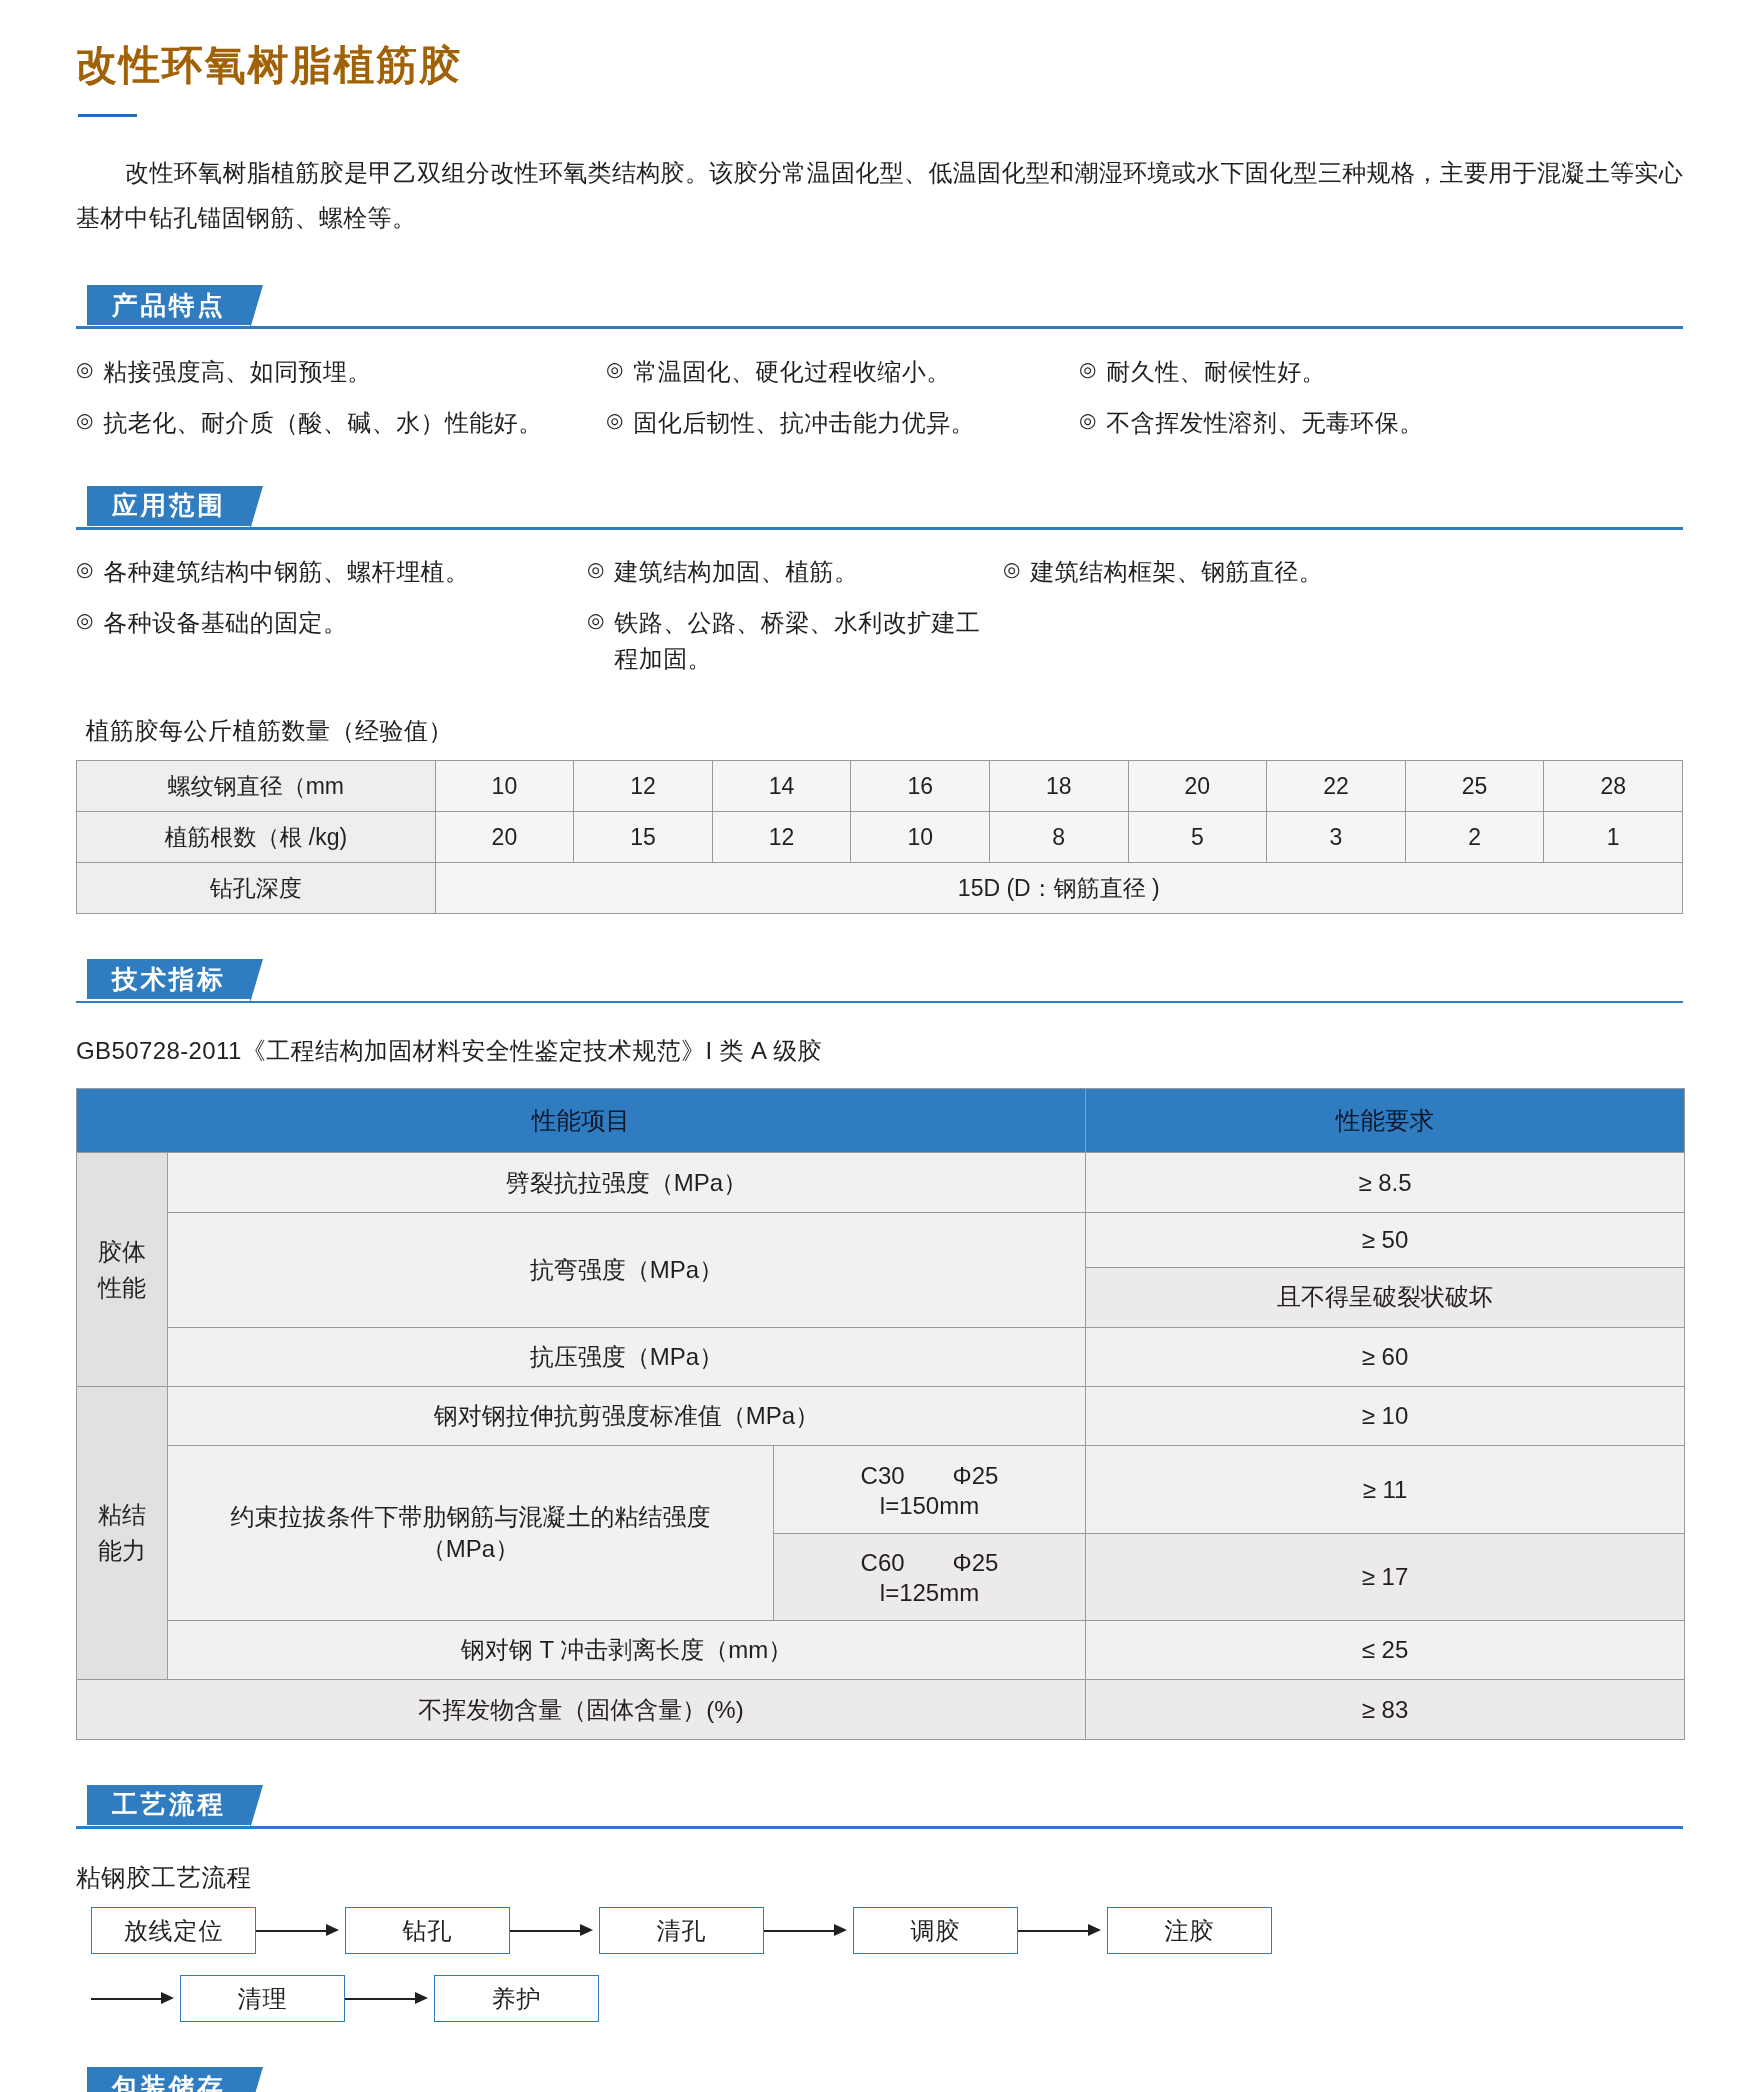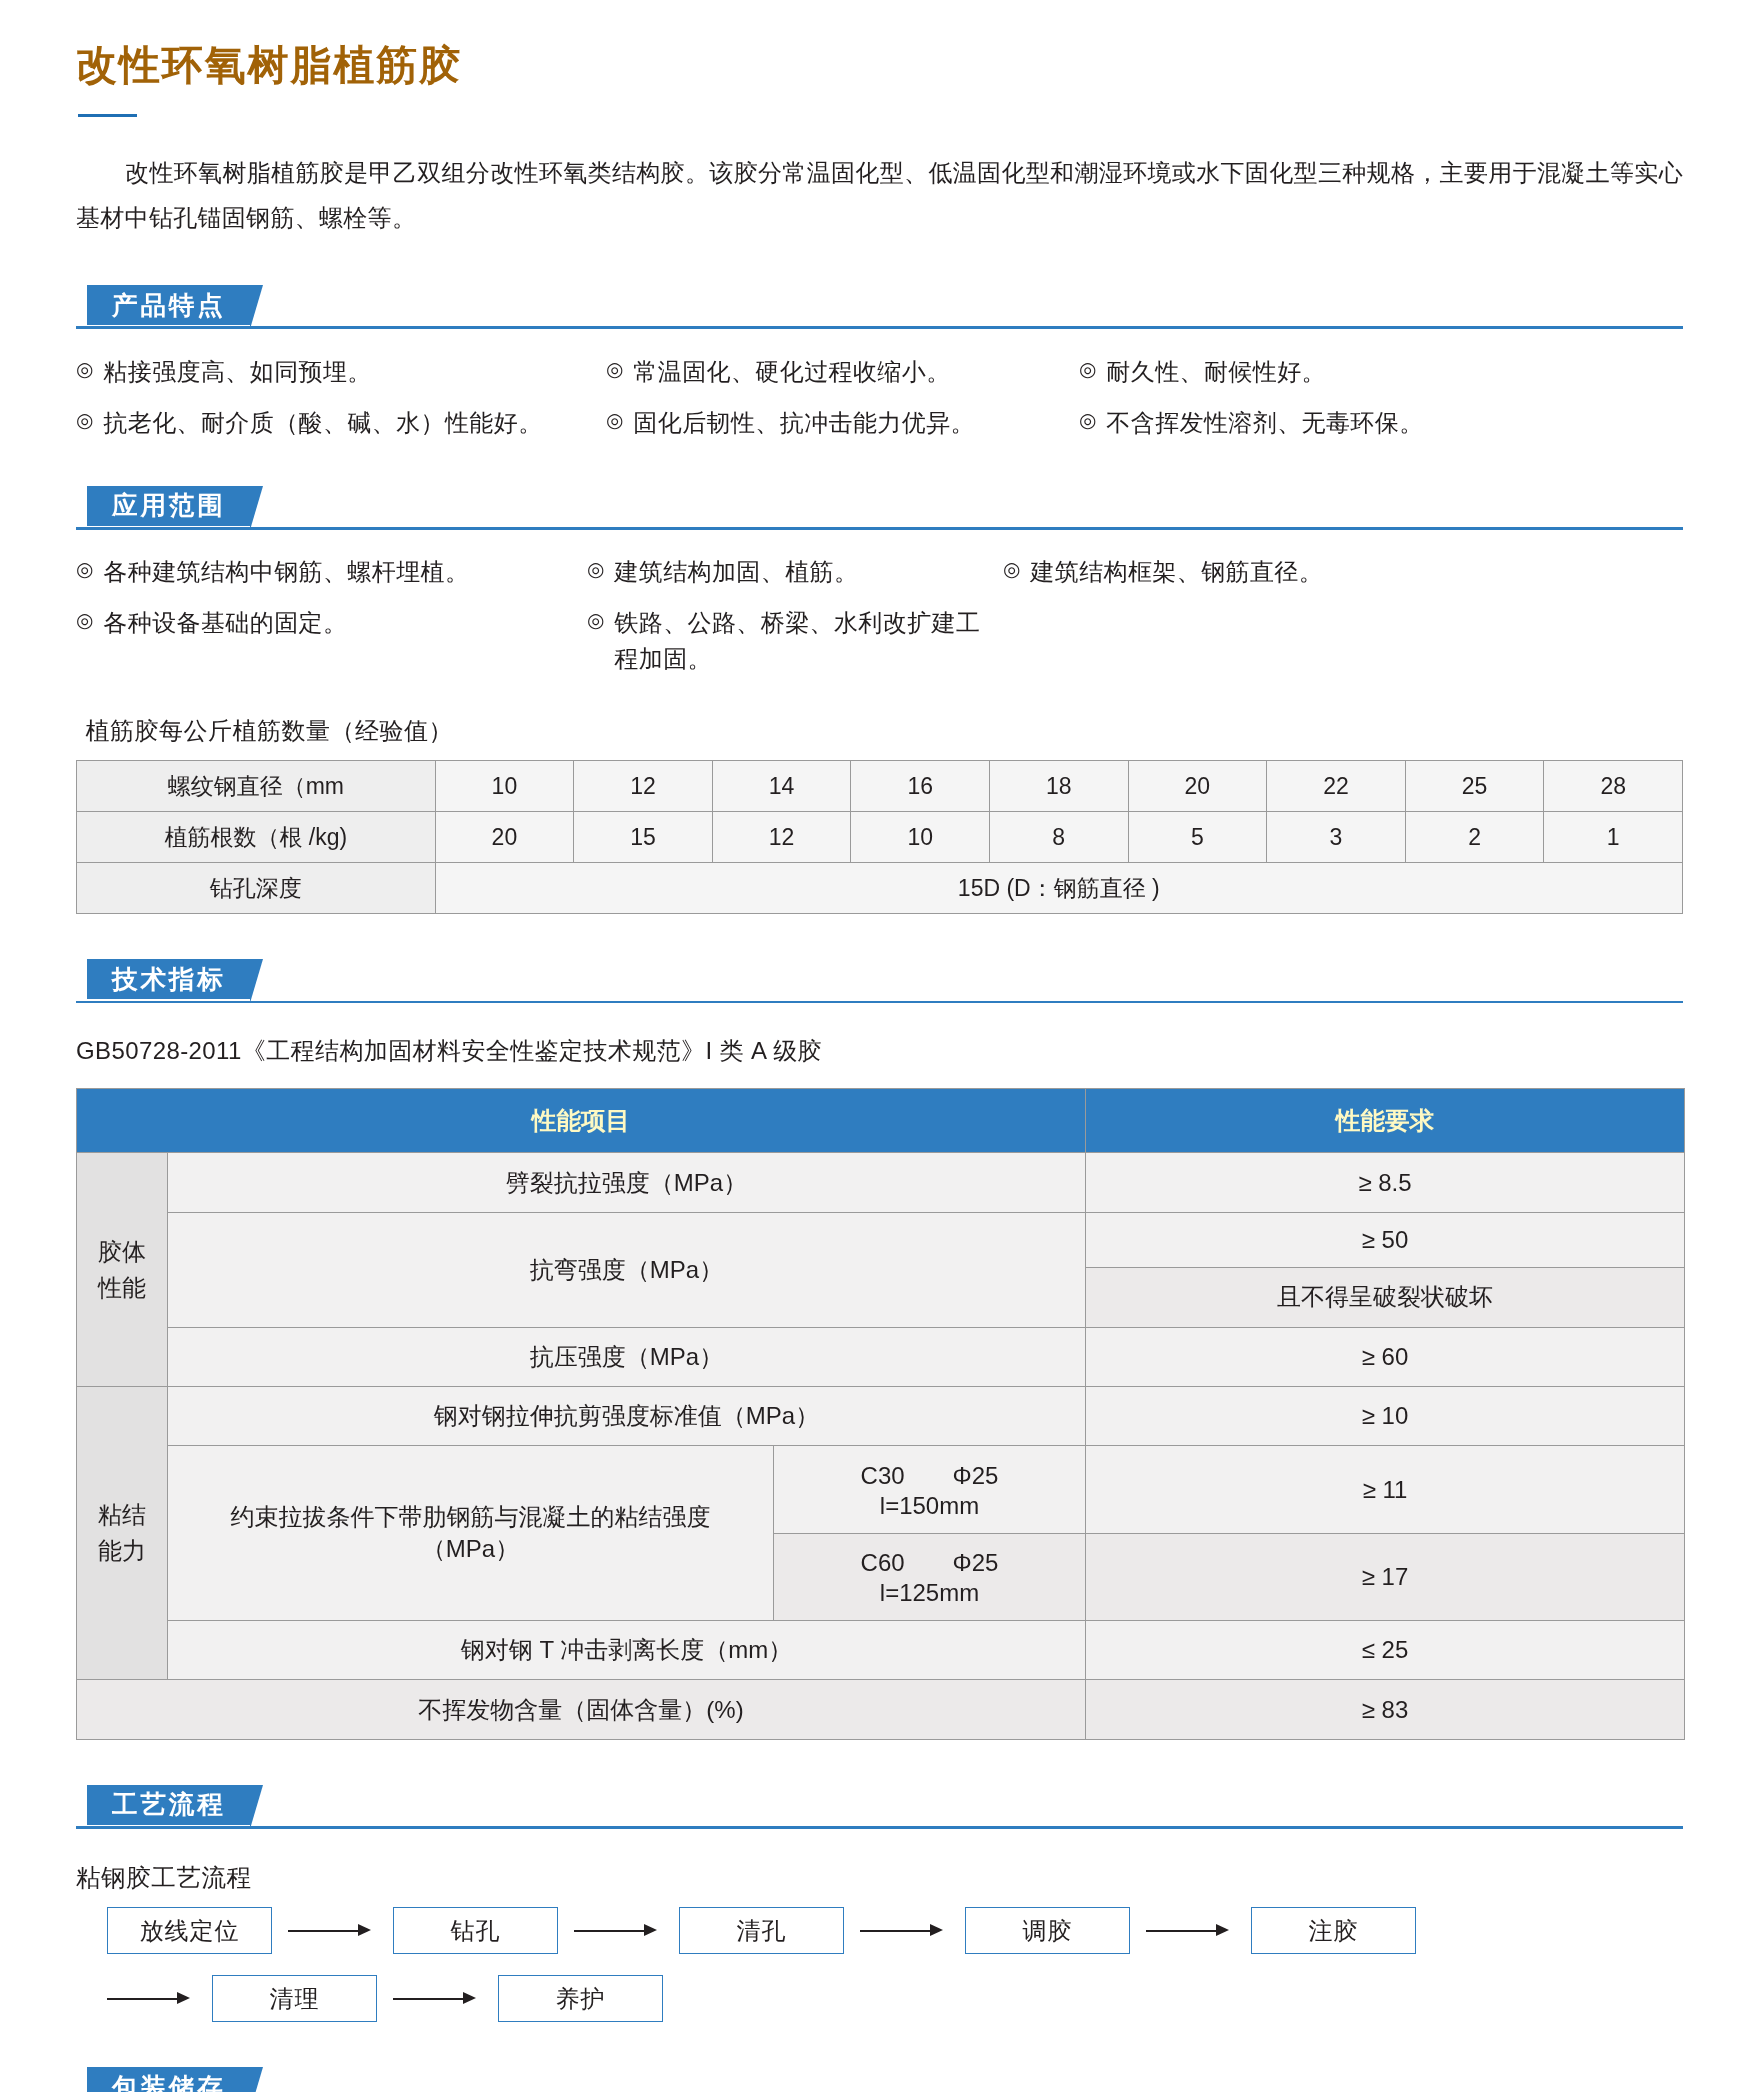--- a/index.html
+++ b/index.html
@@ -144,43 +144,42 @@
   }
   table.spec td, table.spec th {
     border: 0.9px solid #9a9a9a;
     padding: 13.2px 5.7px;
     text-align: center;
     background: #eceaea;
     font-weight: normal;
   }
   table.spec th {
     background: #2f7dc0;
-    color: #fef9c3;
-    font-weight: bold;
+    color: #0f172a;
+    font-weight: normal;
     font-size: 24.6px;
     padding: 15px 2px;
   }
   table.spec td.cat {
     width: 91px;
     background: #e2e1e1;
     line-height: 1.5;
   }
   table.spec td.light { background: #f2f1f1; }
   
   .flow-caption {
     font-size: 24.6px;
     margin: 32px 0 0 0;
     letter-spacing: 0.5px;
   }
   .flow-wrap { margin-top: 9.5px; }
   .flow-row {
     display: flex;
     align-items: center;
     margin-top: 13.2px;
-    gap: 16px;
   }
   .flow-row.row2 { margin-top: 21px; }
   .flow-box {
     border: 0.9px solid #2f7dc0;
     font-size: 24px;
     color: #231f20;
     width: 163px;
     height: 45px;
     display: flex;
     align-items: center;

